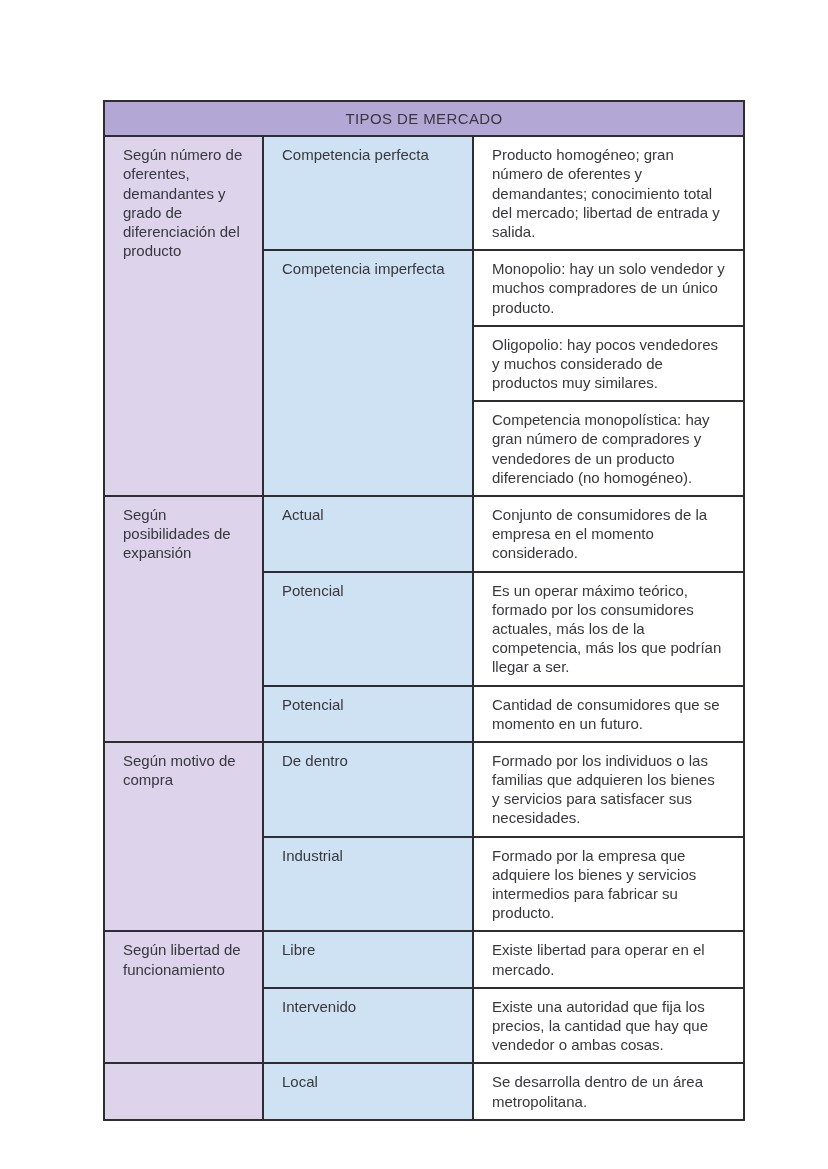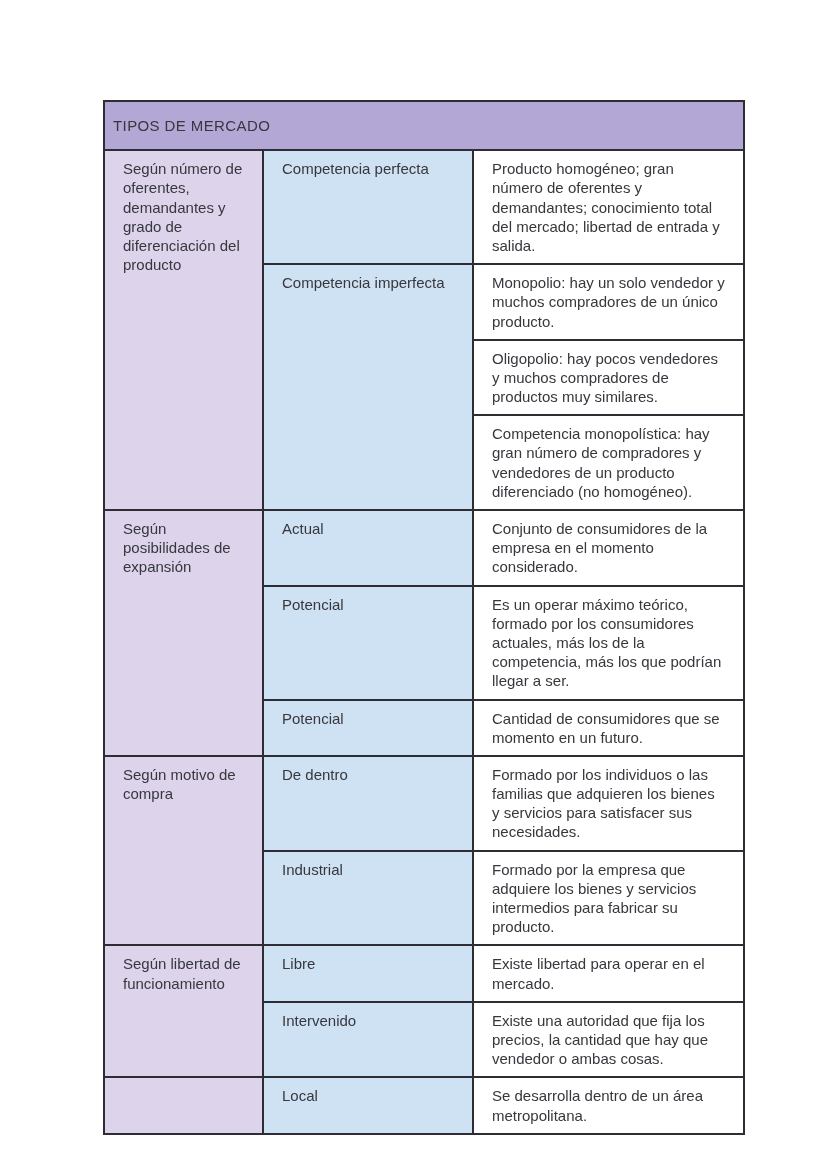--- a/index.html
+++ b/index.html
@@ -38,21 +38,22 @@
     vertical-align: top;
     text-align: left;
     font-size: 15px;
     line-height: 1.28;
     font-weight: normal;
     padding: 8px 18px;
     overflow-wrap: break-word;
   }
   .doc-table th.title-cell {
     background: var(--header-bg);
-    padding: 14px 8px;
+    text-align: center;
+    padding: 7px 8px;
     letter-spacing: 0.4px;
   }
   .doc-table td.cat {
     background: var(--cat-bg);
   }
   .doc-table td.type {
     background: var(--type-bg);
   }
   .doc-table td.desc {
     background: var(--desc-bg);
@@ -79,21 +80,21 @@
       <tr>
         <td class="cat" rowspan="4">Según número de oferentes, demandantes y grado de diferenciación del producto</td>
         <td class="type" rowspan="1">Competencia perfecta</td>
         <td class="desc">Producto homogéneo; gran número de oferentes y demandantes; conocimiento total del mercado; libertad de entrada y salida.</td>
       </tr>
       <tr>
         <td class="type" rowspan="3">Competencia imperfecta</td>
         <td class="desc">Monopolio: hay un solo vendedor y muchos compradores de un único producto.</td>
       </tr>
       <tr>
-        <td class="desc">Oligopolio: hay pocos vendedores y muchos compradores de productos muy similares.</td>
+        <td class="desc">Oligopolio: hay pocos vendedores y muchos considerado de productos muy similares.</td>
       </tr>
       <tr>
         <td class="desc">Competencia monopolística: hay gran número de compradores y vendedores de un producto diferenciado (no homogéneo).</td>
       </tr>
       <tr>
         <td class="cat" rowspan="3">Según posibilidades de expansión</td>
         <td class="type" rowspan="1">Actual</td>
         <td class="desc">Conjunto de consumidores de la empresa en el momento considerado.</td>
       </tr>
       <tr>

